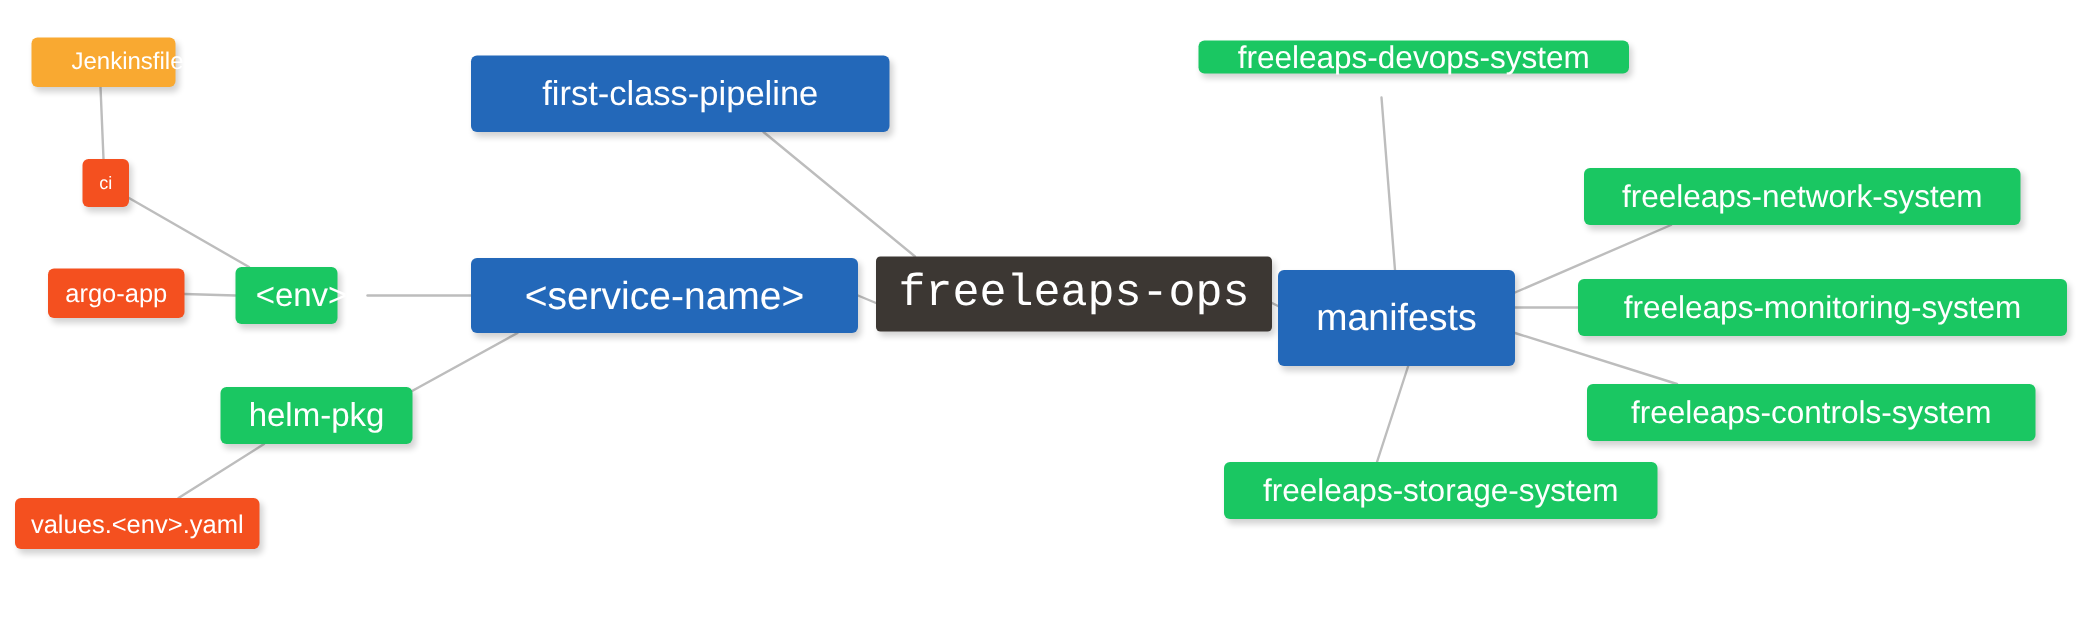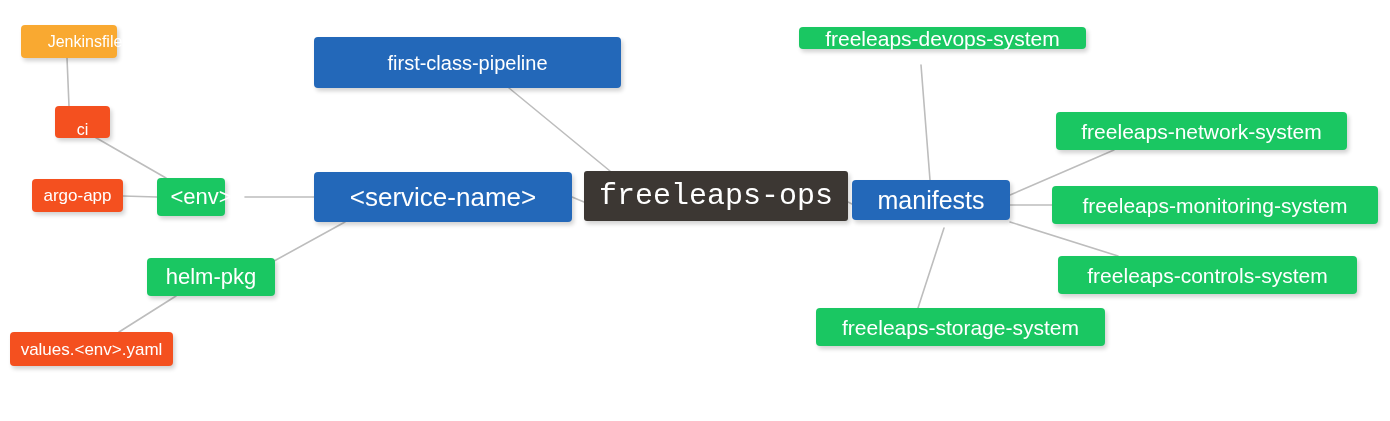--- a/index.html
+++ b/index.html
@@ -68,33 +68,33 @@
       <line x1="1010" y1="222" x2="1118" y2="256" stroke="#bdbdbd" stroke-width="1.6" stroke-linecap="round"></line>
       <line x1="944" y1="228" x2="918" y2="308" stroke="#bdbdbd" stroke-width="1.6" stroke-linecap="round"></line>
     </svg>
   <div id="node-layer">
       <div class="node root" style="left: 584px; top: 171px; width: 264px; height: 50px; font-size: 30px; font-family: Liberation Mono, monospace;">
         <span>freeleaps-ops</span>
       </div>
       <div class="node blue" style="left: 314px; top: 172px; width: 258px; height: 50px; font-size: 26px;">
         <span>&lt;service-name&gt;</span>
       </div>
-      <div class="node blue" style="left: 314px; top: 37px; width: 307px; height: 51px; font-size: 20px;">
+      <div class="node blue" style="left: 314px; top: 37px; width: 279px; height: 51px; font-size: 23px;">
         <span>first-class-pipeline</span>
       </div>
-      <div class="node blue" style="left: 852px; top: 180px; width: 158px; height: 40px; font-size: 25px;">
+      <div class="node blue" style="left: 852px; top: 180px; width: 158px; height: 64px; font-size: 25px;">
         <span>manifests</span>
       </div>
       <div class="node green" style="left: 157px; top: 178px; width: 68px; height: 38px; font-size: 22px; padding-left: 20px;">
         <span>&lt;env&gt;</span>
       </div>
       <div class="node green" style="left: 147px; top: 258px; width: 128px; height: 38px; font-size: 22px;">
         <span>helm-pkg</span>
       </div>
-      <div class="node red" style="left: 55px; top: 106px; width: 55px; height: 32px; font-size: 16px; align-items: flex-end;">
+      <div class="node red" style="left: 55px; top: 106px; width: 31px; height: 32px; font-size: 12px;">
         <span>ci</span>
       </div>
       <div class="node orange" style="left: 21px; top: 25px; width: 96px; height: 33px; font-size: 16px;">
         <span>Jenkinsfile</span>
       </div>
       <div class="node red" style="left: 32px; top: 179px; width: 91px; height: 33px; font-size: 17px;">
         <span>argo-app</span>
       </div>
       <div class="node red" style="left: 10px; top: 332px; width: 163px; height: 34px; font-size: 17px; text-align: right;">
         <span>values.&lt;env&gt;.yaml</span>

